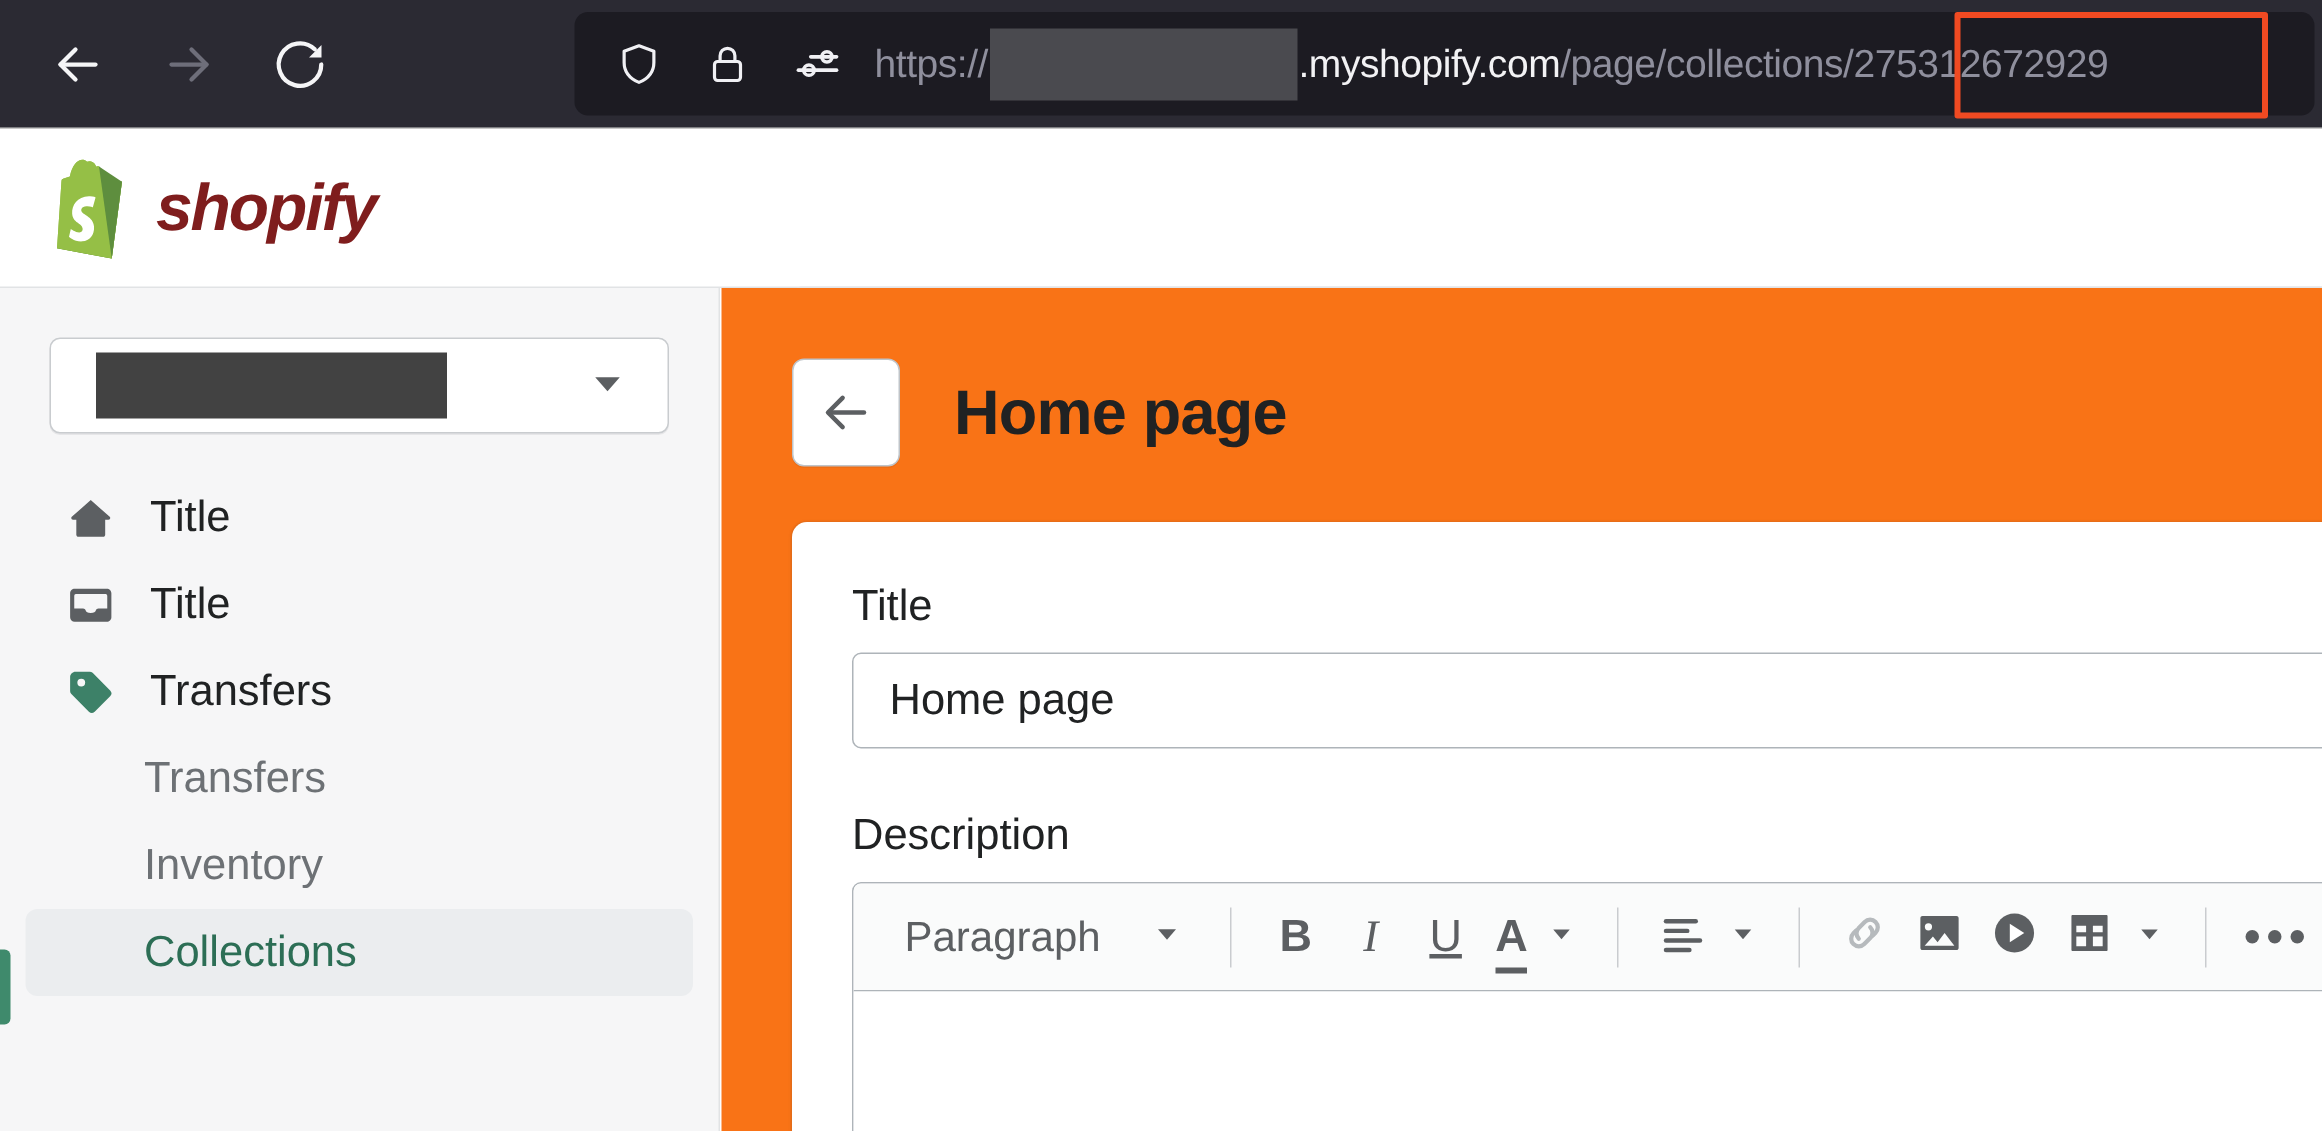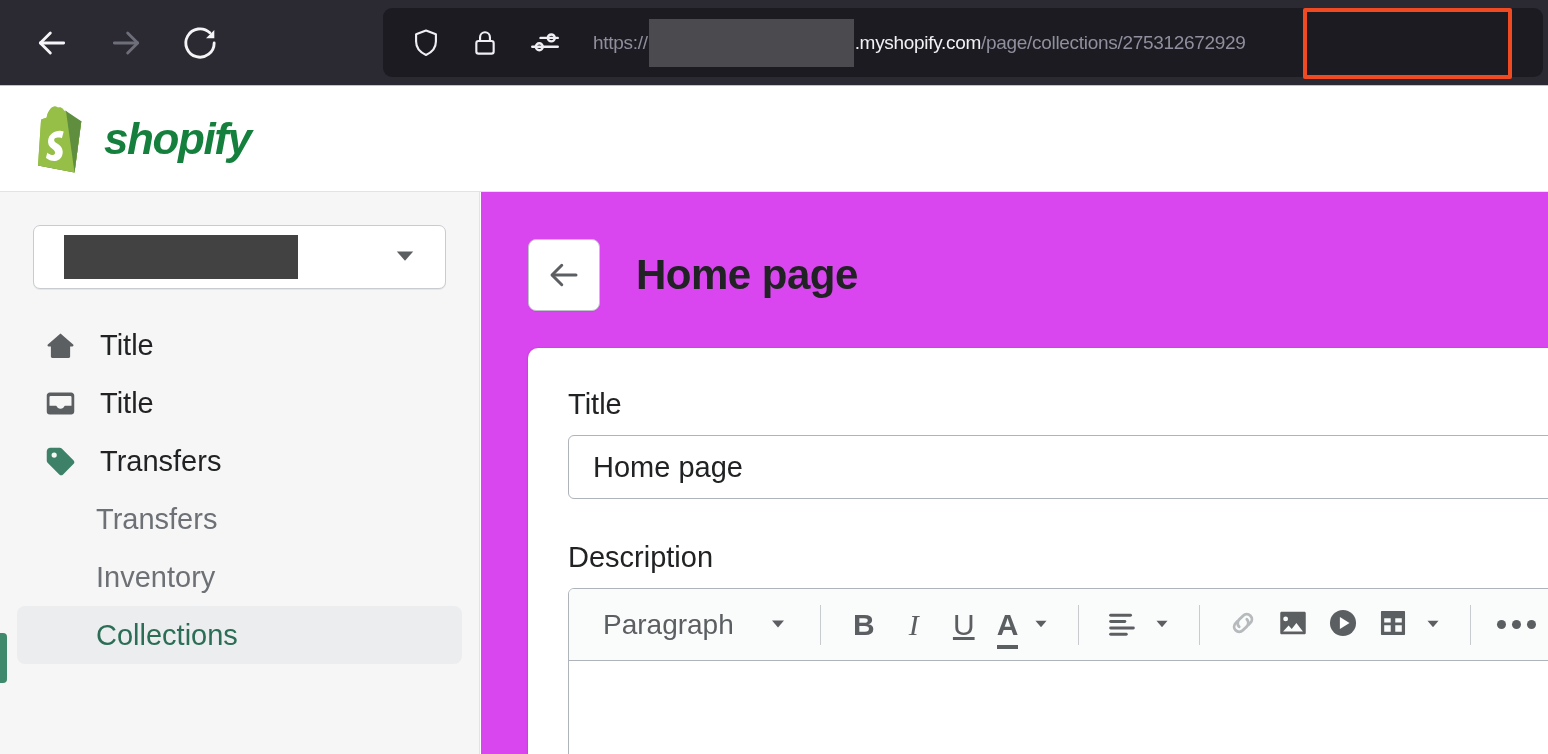--- a/index.html
+++ b/index.html
@@ -24,22 +24,22 @@
   .urlbar {
     position: absolute; left: 383px; top: 8px;
     width: 1160px; height: 69px;
     background: #1c1b22;
     border-radius: 9px;
     display: flex; align-items: center;
   }
   .url-icons { display: flex; align-items: center; gap: 26px; padding-left: 26px; }
   .url-ico { display: flex; align-items: center; justify-content: center; }
   .url-text {
-    margin-left: 30px;
-    font-size: 19px;
+    margin-left: 20px;
+    font-size: 26px;
     letter-spacing: -0.3px;
     white-space: nowrap;
     display: flex; align-items: center;
     color: #8f8f9d;
     text-align: right;
   }
   .url-scheme { color: #8f8f9d; }
   .url-redact {
     display: inline-block;
     width: 205px; height: 48px;
@@ -69,21 +69,21 @@
   .topbar {
     position: absolute; left: 0; top: 86px;
     width: 1548px; height: 106px;
     background: #ffffff;
     border-bottom: 1px solid #e1e3e5;
     display: flex; align-items: center;
   }
   .logo { display: flex; align-items: center; gap: 12px; margin-left: 30px; cursor: pointer; }
   .logo-word {
     font-size: 44px; font-weight: 700; font-style: italic;
-    color: #15803d; letter-spacing: -1.4px;
+    color: #7f1d1d; letter-spacing: -1.4px;
   }
   .search-wrap {
     position: absolute; left: 528px; top: 105px;
     width: 1050px; height: 68px;
     background: #f1f2f3;
     border: 1px solid #e4e5e7;
     border-radius: 6px;
     display: flex; align-items: center;
   }
   .search-ico { margin-left: 24px; display: flex; }
@@ -144,21 +144,21 @@
     position: absolute; left: 0; top: 633px;
     width: 7px; height: 50px;
     background: #3f8a6c;
     border-radius: 0 4px 4px 0;
   }
 
   
   .main {
     position: absolute; left: 481px; top: 192px;
     width: 1067px; height: 562px;
-    background: #d946ef;
+    background: #f97316;
     overflow: hidden;
   }
   .page-head { display: flex; align-items: center; padding: 47px 0 0 47px; }
   .back-btn {
     width: 72px; height: 72px;
     background: #ffffff;
     border: 1px solid #bfc4c9;
     border-radius: 8px;
     display: flex; align-items: center; justify-content: center;
     box-shadow: 0 1px 0 rgba(22,29,37,0.05);

